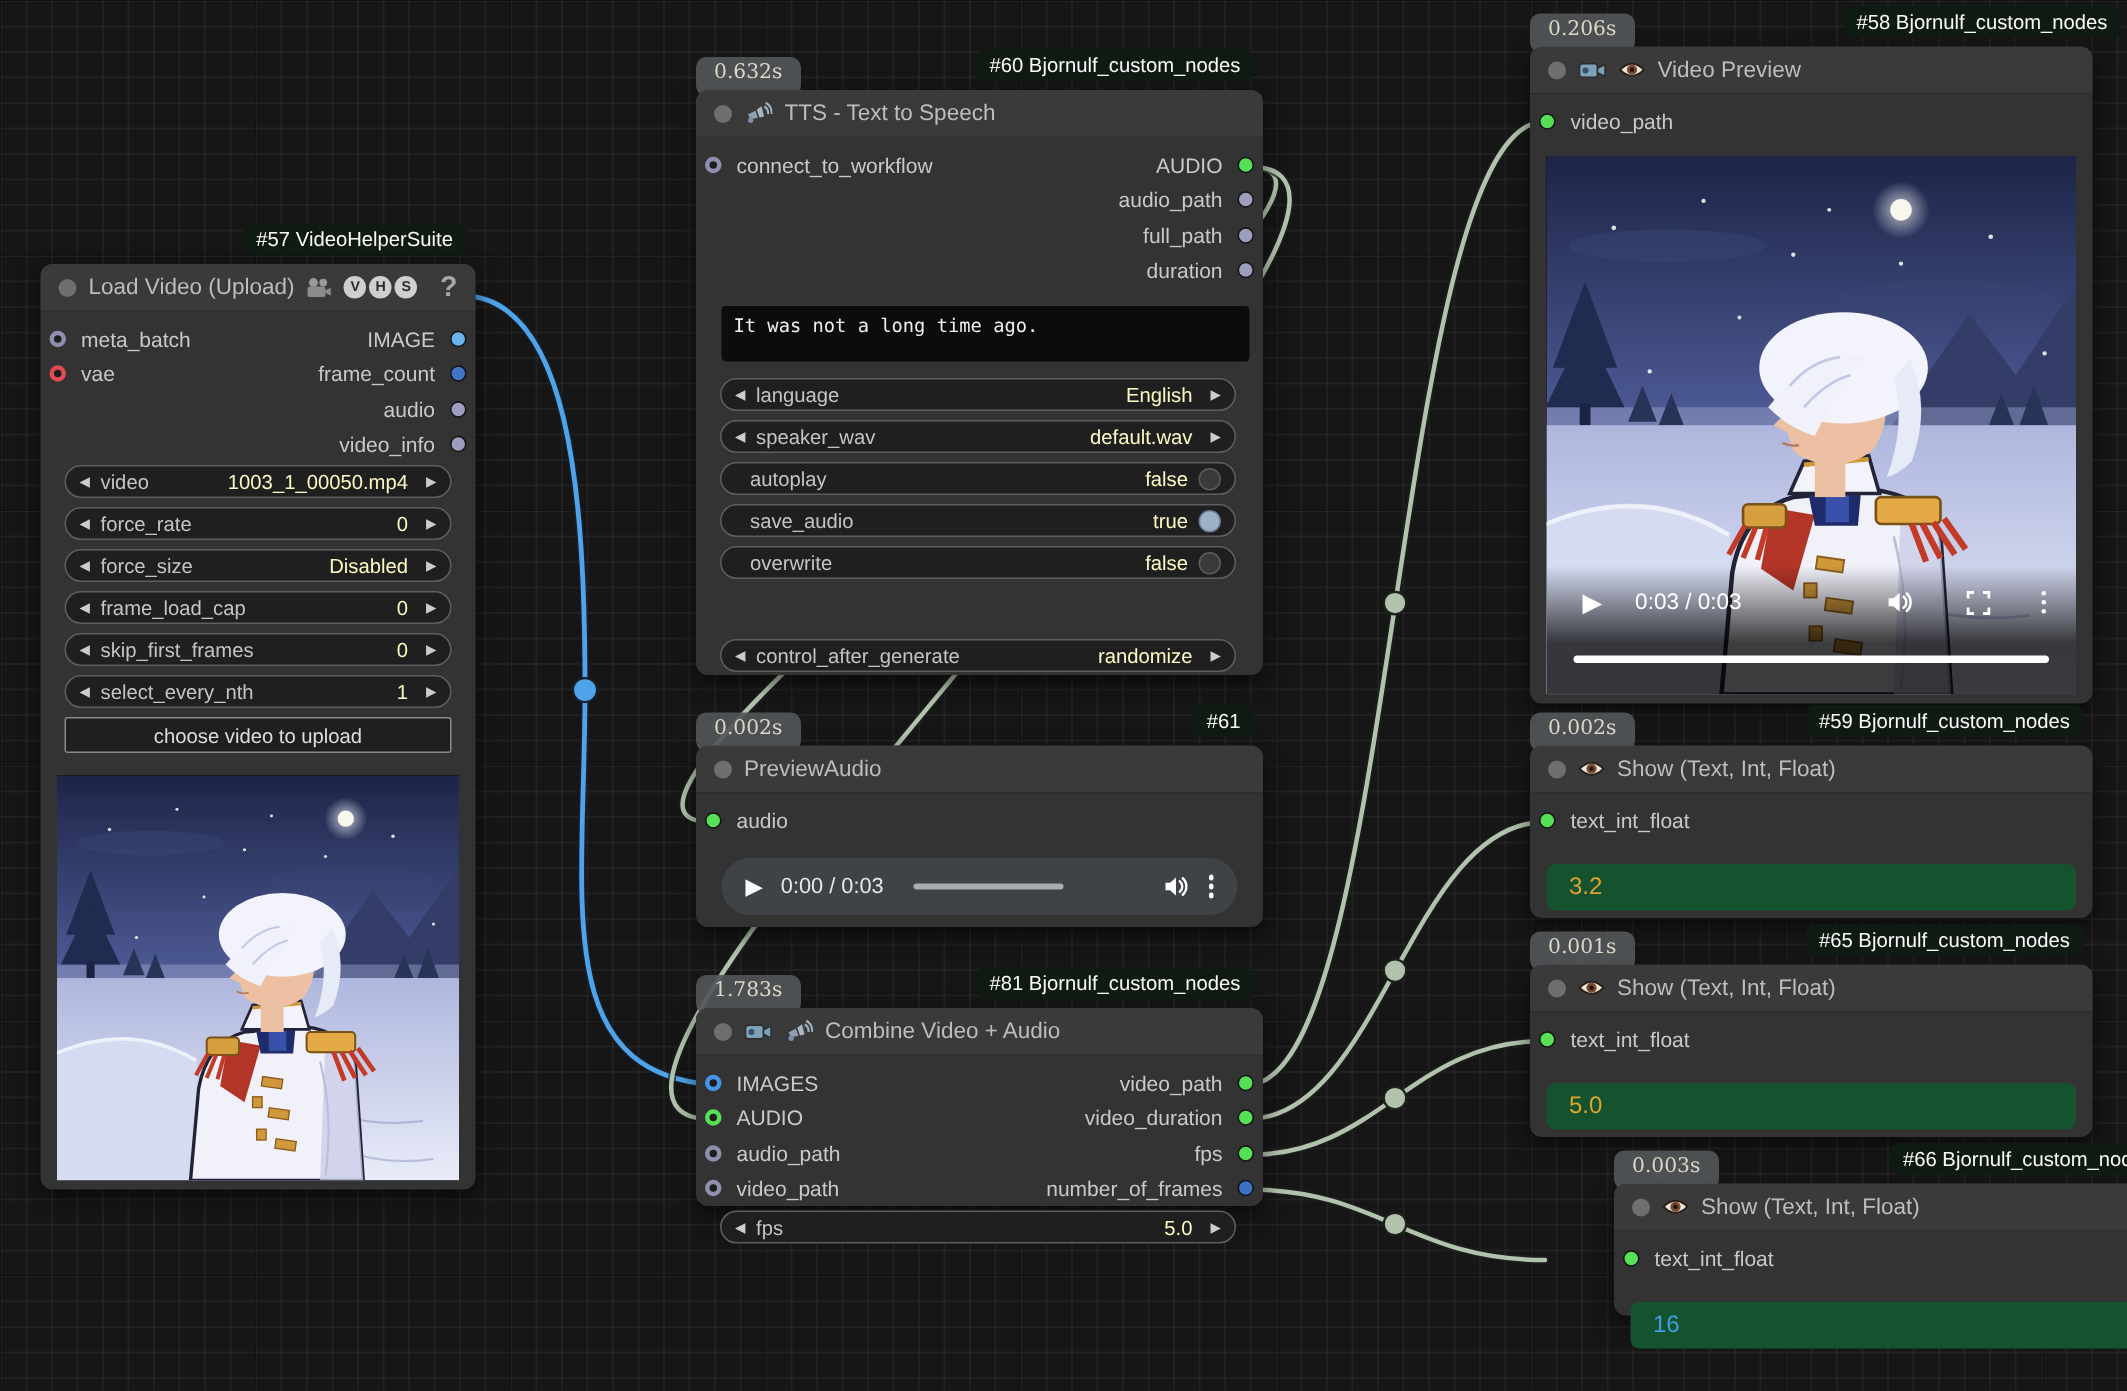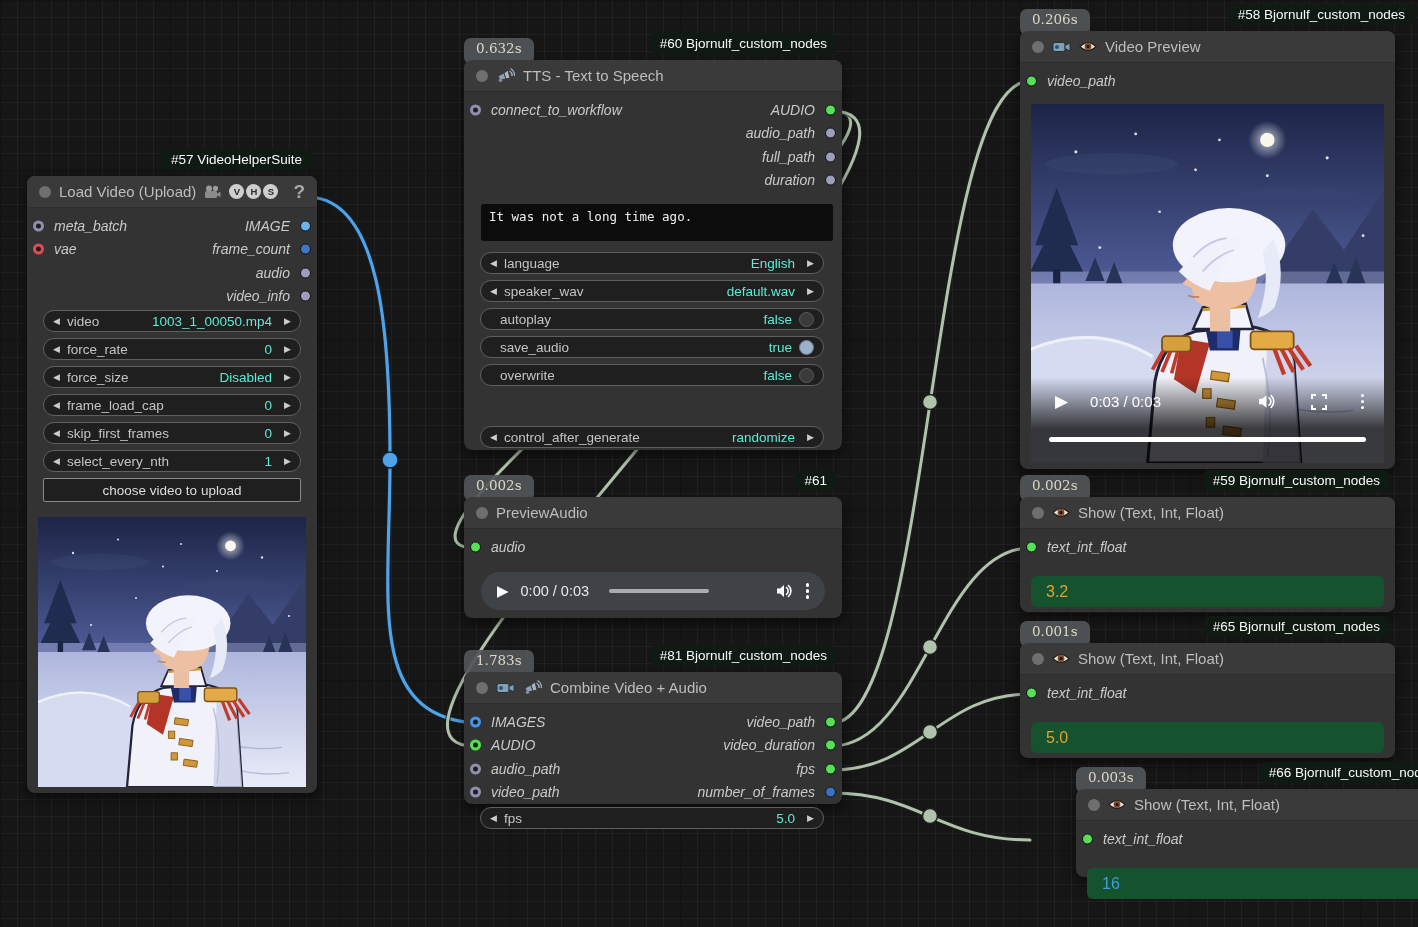--- a/index.html
+++ b/index.html
@@ -20,37 +20,37 @@
     box-shadow:0 5px 14px rgba(0,0,0,.55);}
   .titlebar{height:32px;display:flex;align-items:center;gap:8px;padding:0 12px;
     background:#3a3a3a;border-radius:8px 8px 0 0;color:#bdbdbd;font-size:15px;
     border-bottom:1px solid rgba(0,0,0,.22);box-sizing:border-box;}
   .collapse-dot{width:12px;height:12px;border-radius:50%;background:#6f6f6f;flex:none;}
   .title-text{white-space:nowrap;overflow:hidden;}
   .help-q{margin-left:auto;color:#a8a8a8;font-size:19px;font-weight:bold;}
   .vhs{display:flex;gap:2px;align-items:center;}
   .vhs b{width:15px;height:15px;border-radius:50%;background:#cfcfcf;color:#2c2c2c;
     font-size:9.5px;font-weight:bold;display:flex;align-items:center;justify-content:center;}
-  .rows{position:relative;padding-top:6px;font-style:italic;}
+  .rows{position:relative;padding-top:6px;}
   .row{position:relative;height:23.5px;display:flex;align-items:center;}
   .in-label{margin-left:27px;font-size:14px;color:#c9c9c9;}
   .out-label{margin-left:auto;margin-right:27px;font-size:14px;color:#c9c9c9;}
   .port{position:absolute;top:50%;transform:translateY(-50%);width:11px;height:11px;
     border-radius:50%;box-sizing:border-box;}
   .port.in{left:6px}.port.out{right:6px}
   .fill{border:1px solid #141414;}
   .donut{background:#1e1e1e;border-style:solid;border-width:3px;}
   .widgets{padding:0 16px;}
   .pill{height:22px;box-sizing:border-box;margin-bottom:6px;background:#1f1f1f;
     border:1px solid #5f5f5f;border-radius:11px;display:flex;align-items:center;
     padding:0 9px;font-size:13.5px;color:#c4c4c4;}
   .pill .arrow{font-size:9px;color:#cccccc;width:12px;flex:none;}
   .pill .arrow.r{text-align:right;}
   .wlabel{margin-left:2px;}
-  .wvalue{margin-left:auto;margin-right:7px;color:#5eead4;}
+  .wvalue{margin-left:auto;margin-right:7px;color:#fef9c3;}
   .toggle-dot{width:15px;height:15px;border-radius:50%;flex:none;box-sizing:border-box;}
   .toggle-off{background:#3a3a3a;border:1px solid #5c5c5c;}
   .toggle-on{background:#9db1c9;border:1px solid #6b7c92;}
   .upload-btn{height:22px;margin:0 16px;background:#1f1f1f;border:1px solid #8a8a8a;
     border-radius:2px;display:flex;align-items:center;justify-content:center;
     font-size:13.5px;color:#dddddd;}
   .textarea{position:absolute;left:17px;right:9px;height:37px;background:#0c0c0c;
     border-radius:3px;color:#efefef;font-family:"DejaVu Sans Mono",monospace;
     font-size:12.5px;padding:5px 8px;box-sizing:border-box;line-height:1.25;}
   .timebadge{position:absolute;top:-22px;left:0;z-index:-1;background:rgba(82,86,89,.92);

